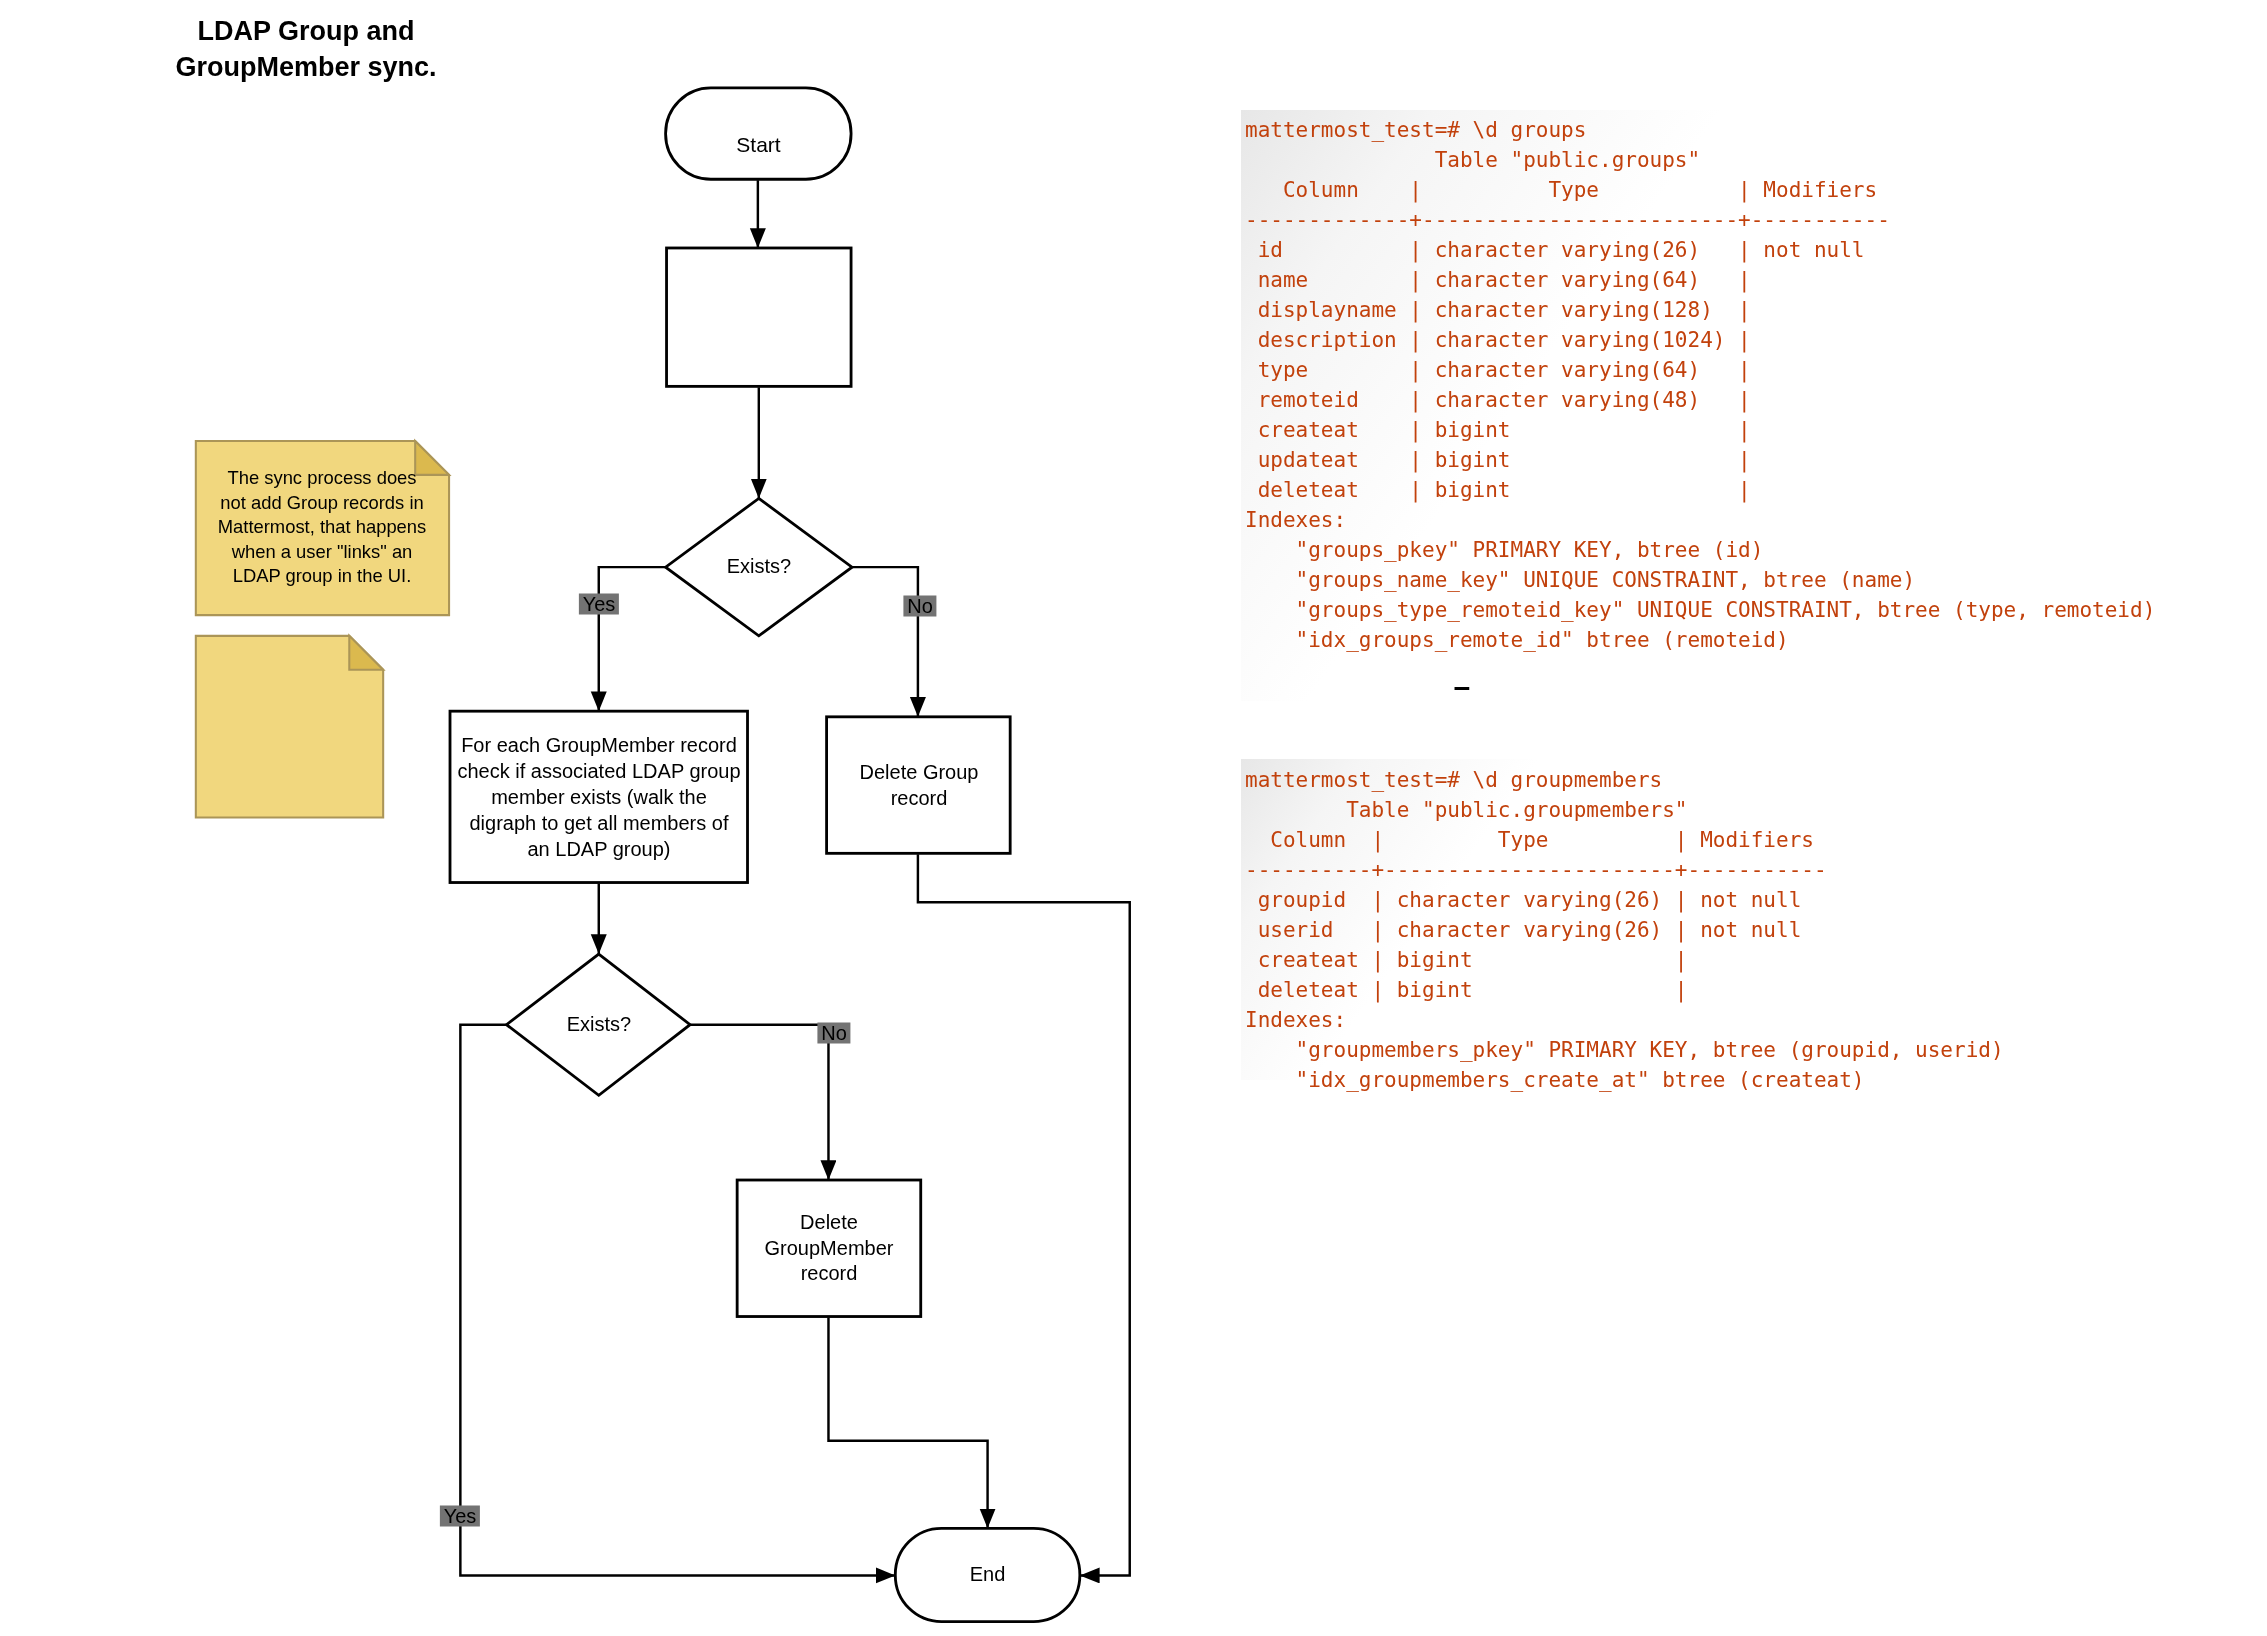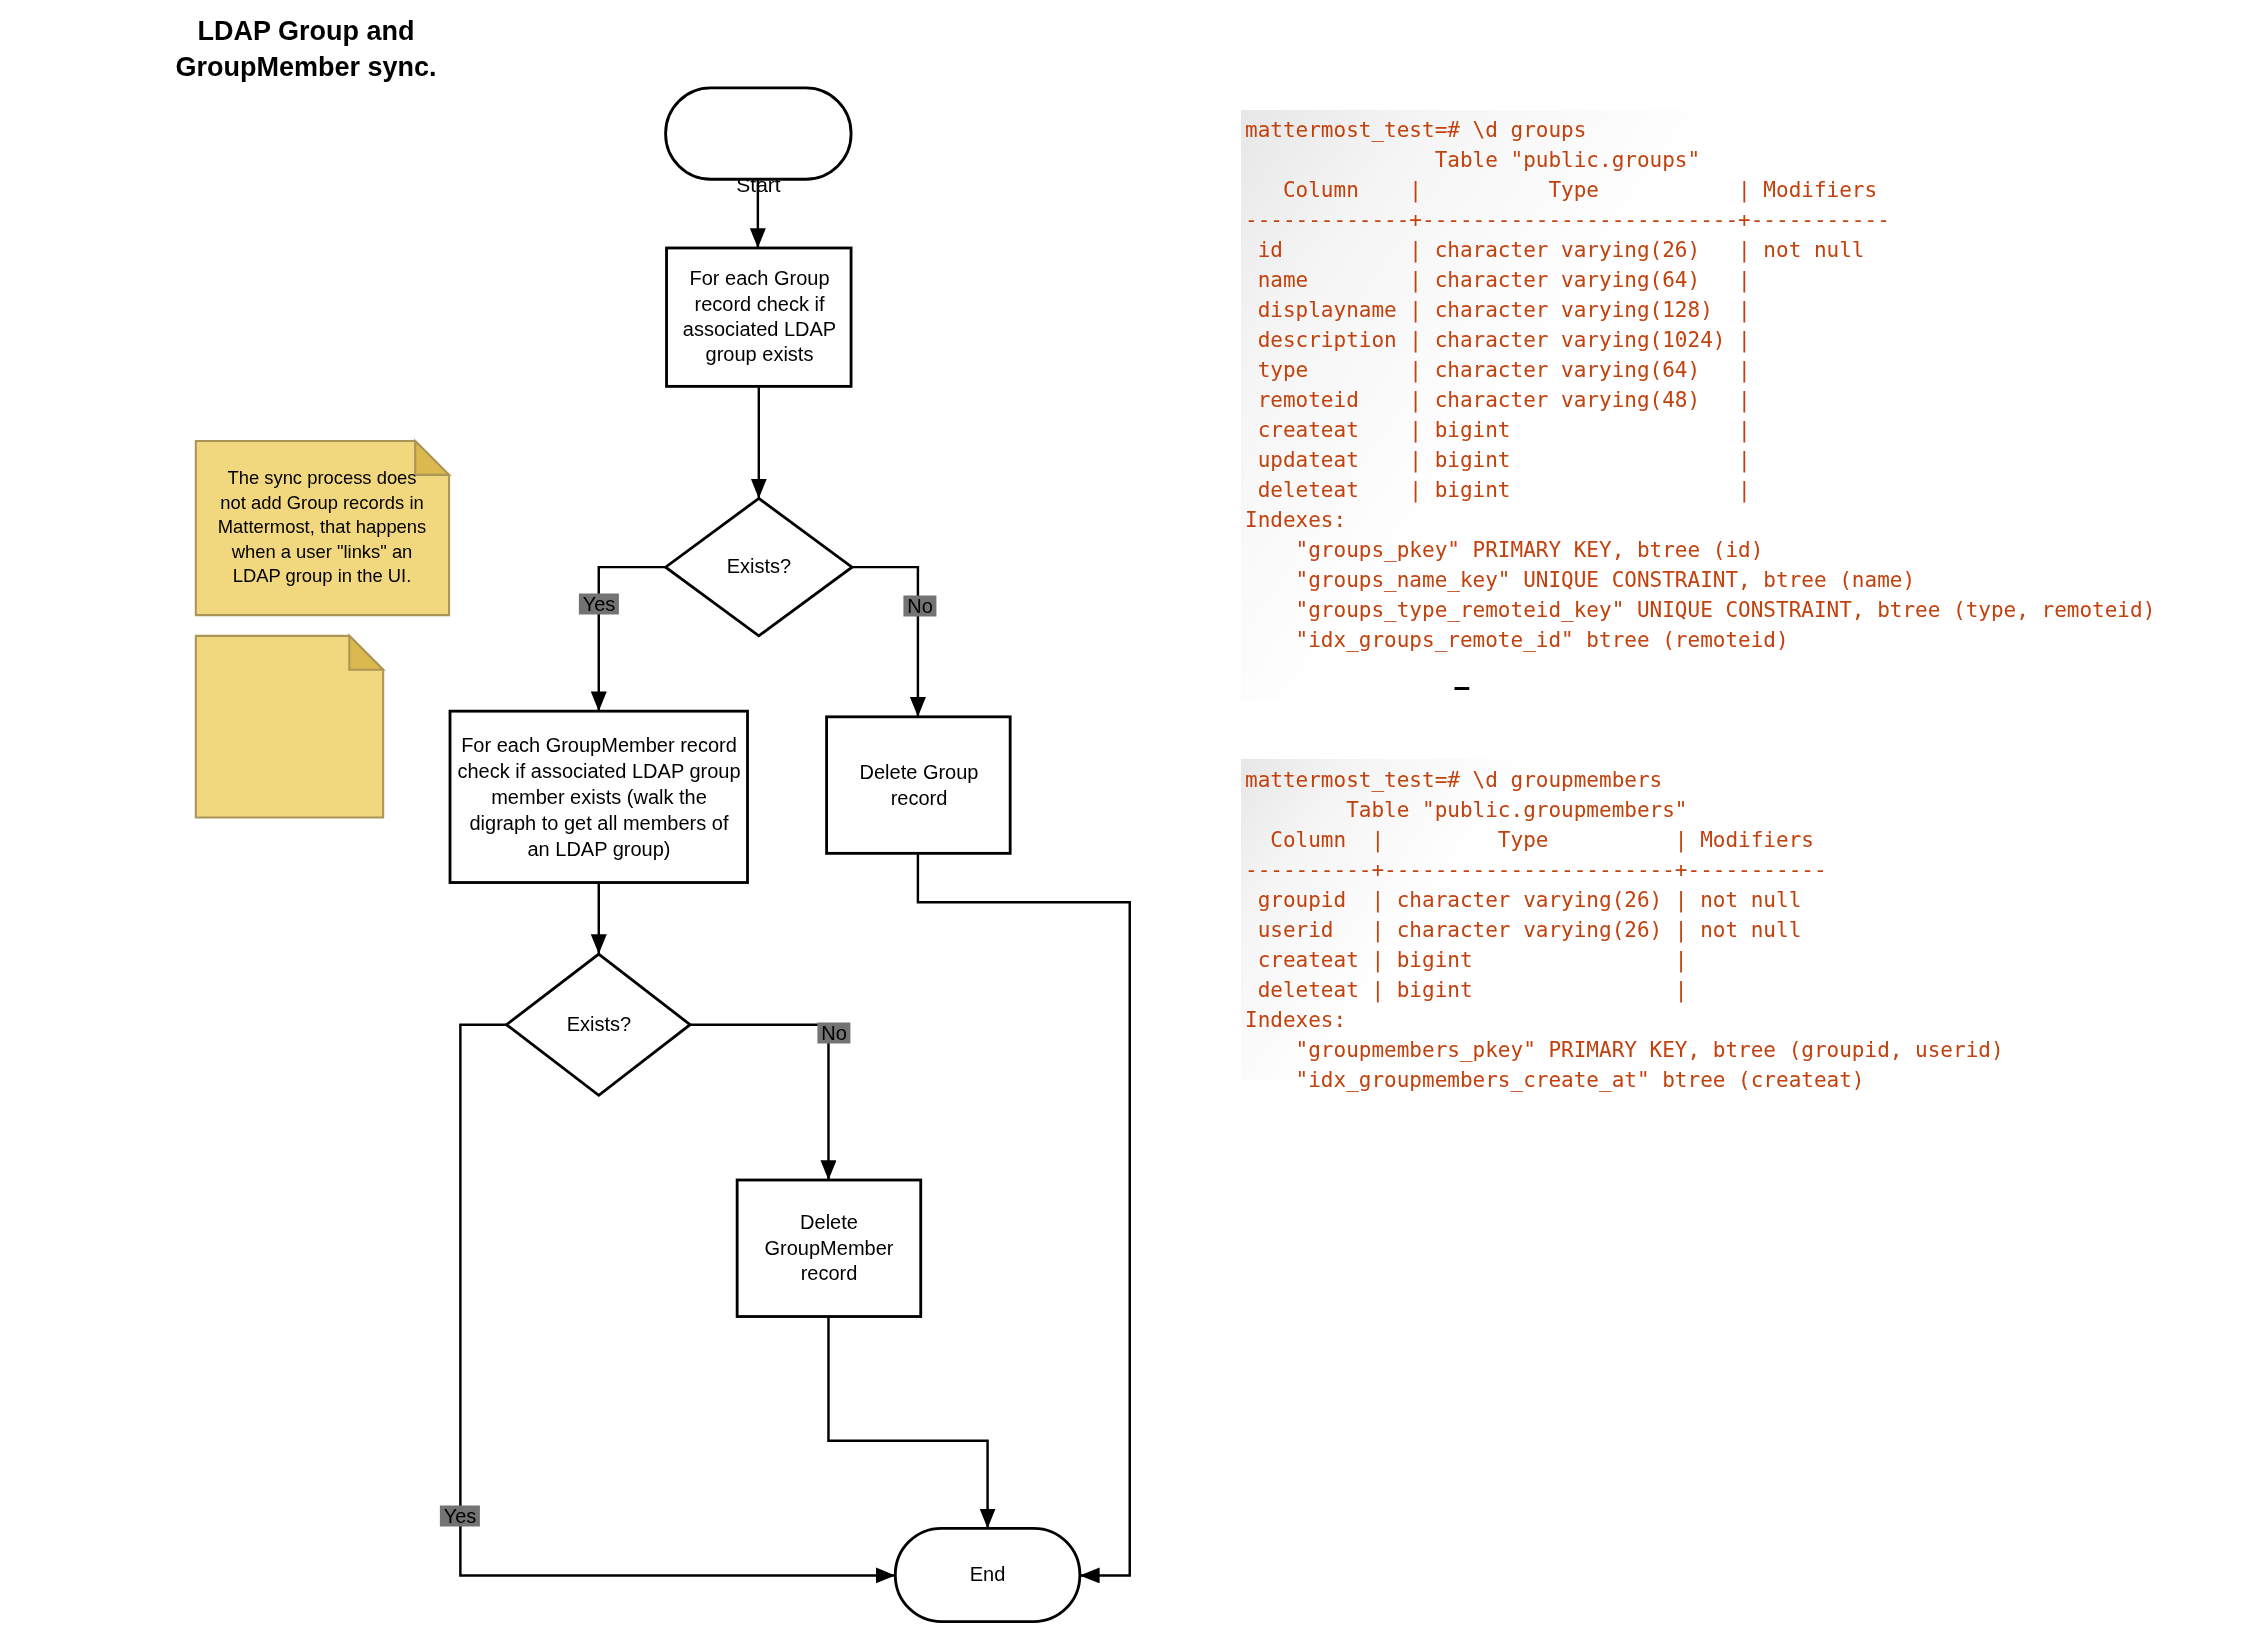--- a/index.html
+++ b/index.html
@@ -63,25 +63,22 @@
       <path d="M208,675 L371,675 L407,711 L407,868 L208,868 Z" fill="#F1D77E" stroke="#AB9557"></path>
       <path d="M371,675 L371,711 L407,711 Z" fill="#DBB94E" stroke="#AB9557"></path>
     </g>
   </svg>
 
   <div class="abs title" style="left:132px;top:13px;width:348px;">
     <div>LDAP Group and</div>
     <div>GroupMember sync.</div>
   </div>
 
-  <div class="abs node-text" style="left:666px;top:88px;width:185px;height:114px;font-size:21px;margin-top:40px;">Start</div>
+  <div class="abs node-text" style="left:666px;top:88px;width:185px;height:114px;font-size:21px;">Start</div>
 
-  <div class="abs node-text" style="left:667px;top:248px;width:185px;height:138px;">
-    <span style="width:166px;">For each Group record check if associated LDAP group exists</span>
-  </div>
 
   <div class="abs node-text" style="left:666px;top:498px;width:186px;height:137px;">Exists?</div>
 
   <div class="abs node-text" style="left:450px;top:711px;width:298px;height:171px;line-height:26px;">
     <span style="width:284px;">For each GroupMember record check if associated LDAP group member exists (walk the digraph to get all members of an LDAP group)</span>
   </div>
 
   <div class="abs node-text" style="left:827px;top:717px;width:184px;height:137px;">
     <span style="width:132px;">Delete Group record</span>
   </div>

